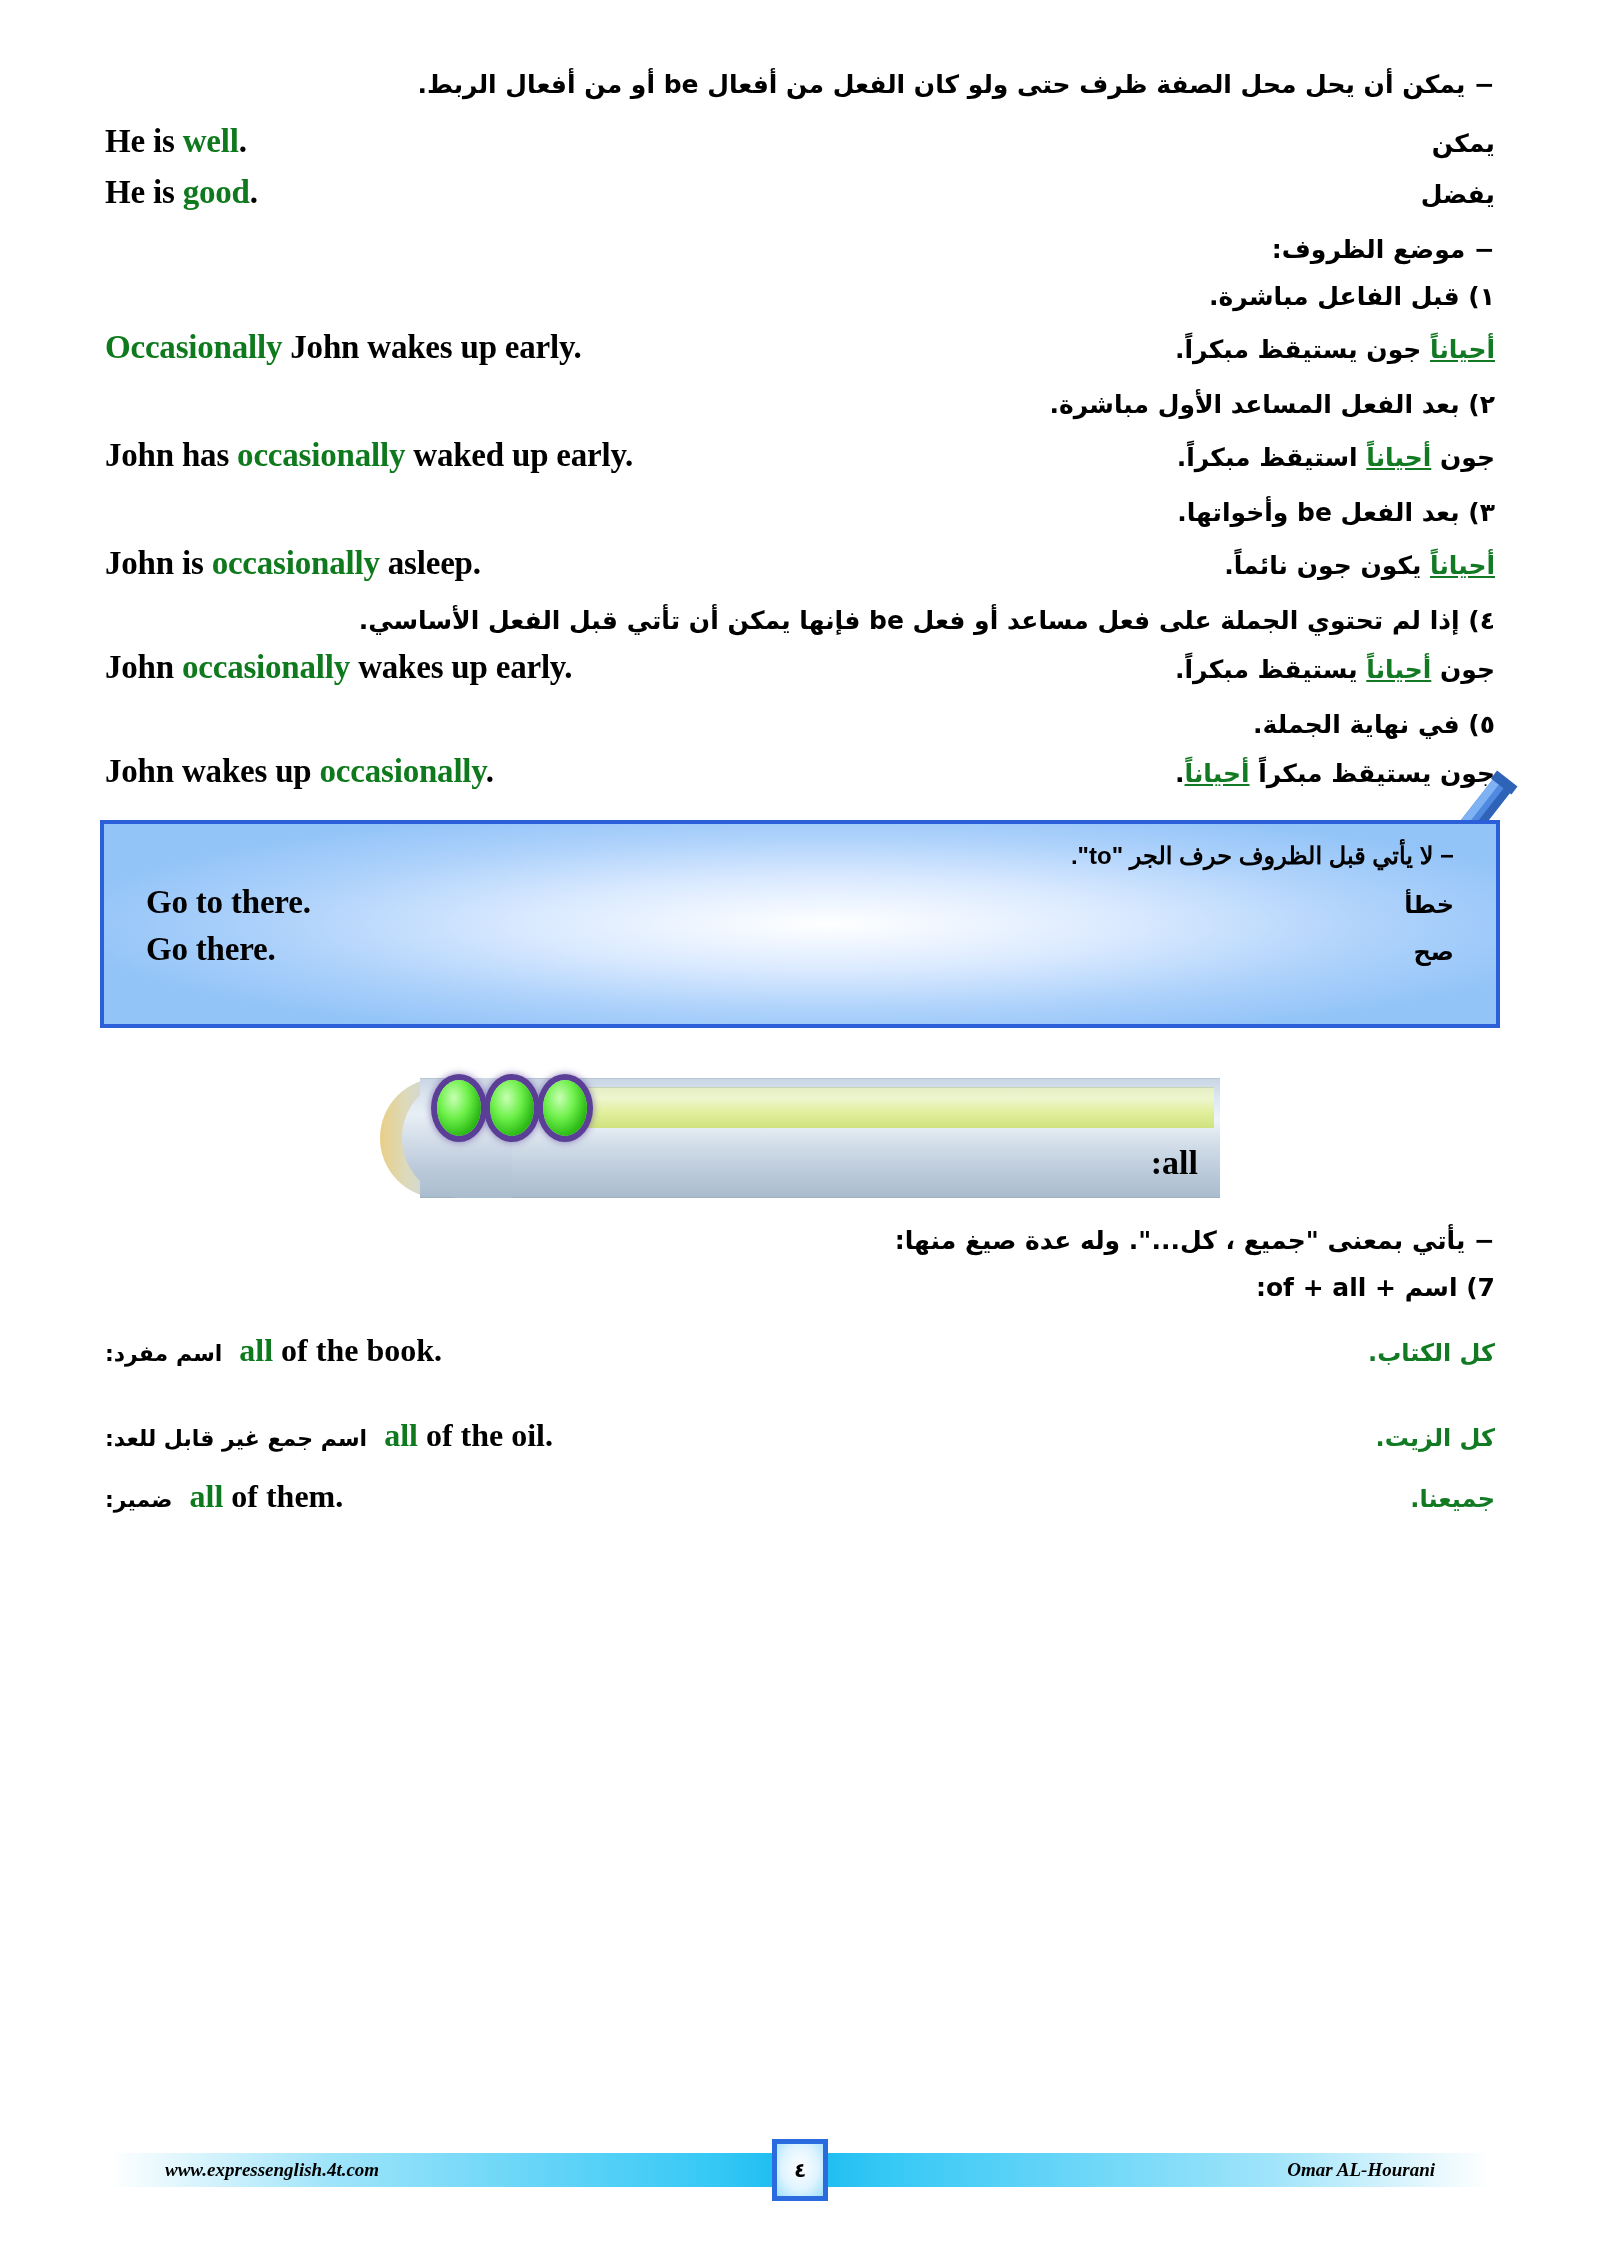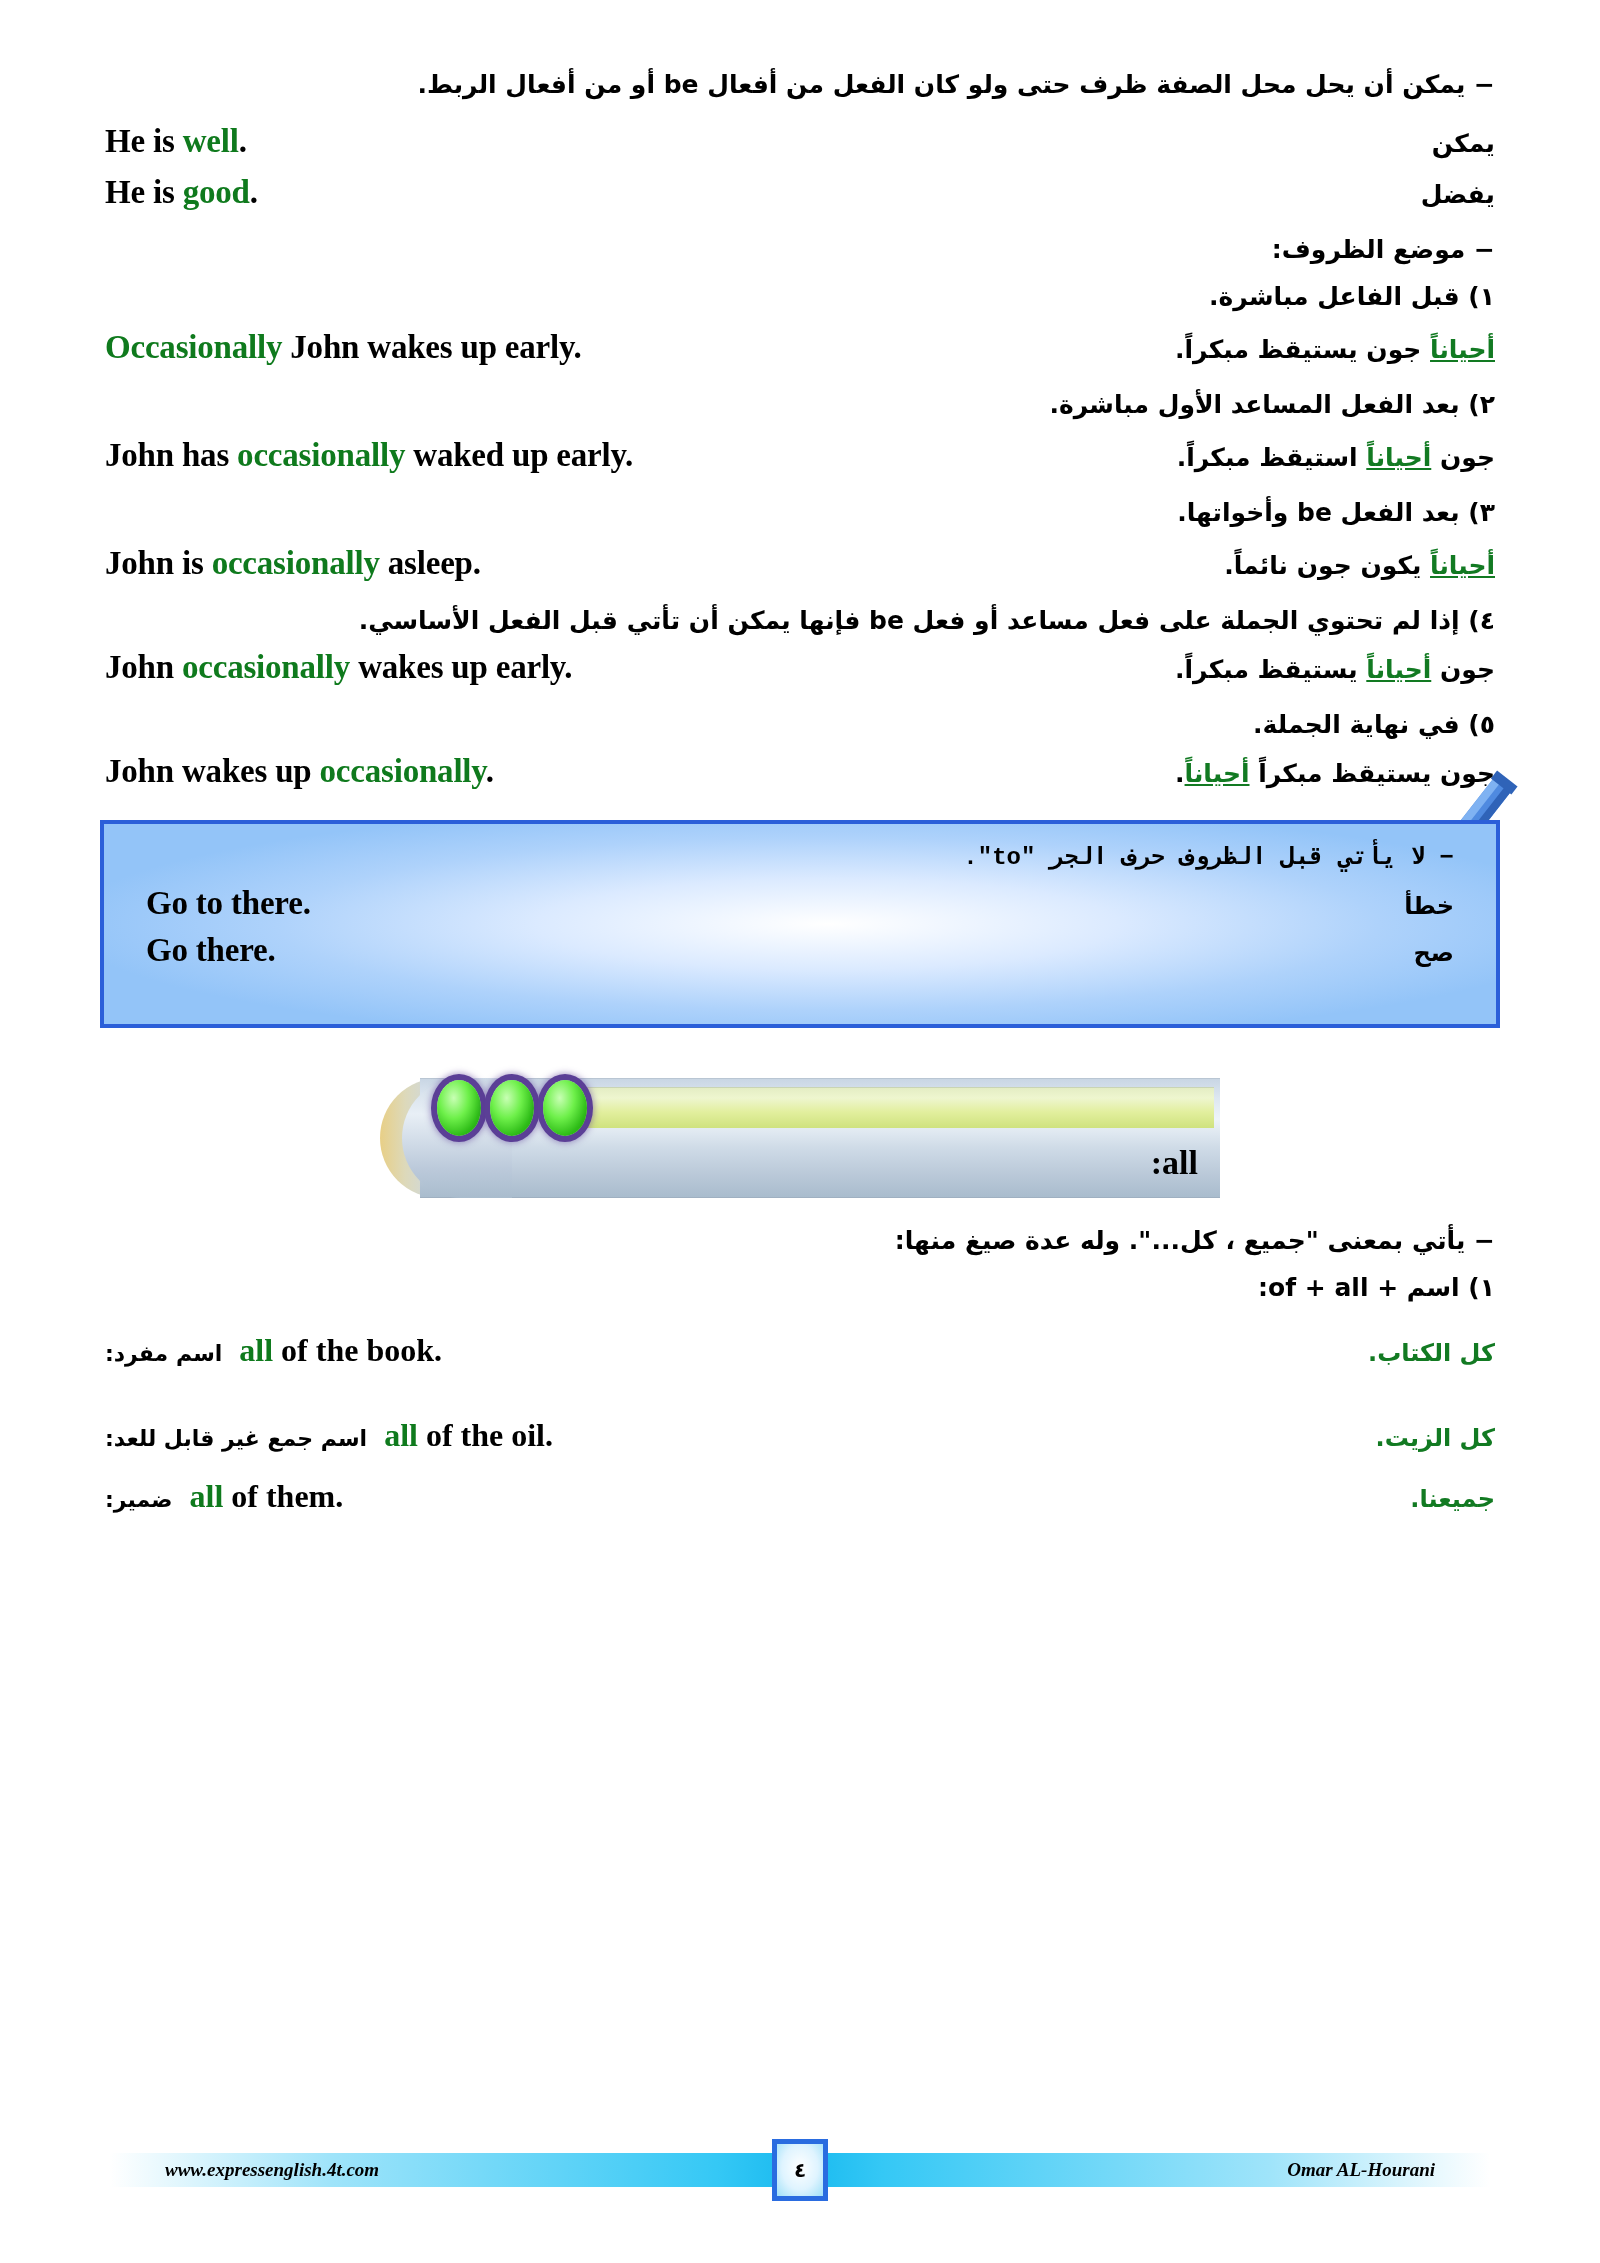--- a/index.html
+++ b/index.html
@@ -79,21 +79,21 @@
     box-sizing: border-box;
     padding: 18px 42px 10px 42px;
     overflow: hidden;
   }
   .callout .row { align-items: baseline; }
   .callout .en { font-size: 33px; }
   .callout .ar { font-size: 24px; }
   .callout-head {
     direction: rtl;
     text-align: right;
-    font-family: Liberation Mono, monospace;
+    font-family: Liberation Sans, sans-serif;
     font-weight: bold;
     font-size: 24px;
   }
   
   .pencil {
     position: absolute;
     right: -28px;
     top: -56px;
     width: 120px;
     height: 120px;
@@ -381,21 +381,21 @@
     <div class="dot d3"></div>
     <div class="banner-label">:all</div>
   </div>
 
   <div class="sp18"></div>
 
   <div class="arline">‎− يأتي بمعنى "جميع ، كل...". وله عدة صيغ منها:</div>
 
   <div class="sp18"></div>
 
-  <div class="arline">١) اسم + of + all:</div>
+  <div class="arline">7) اسم + of + all:</div>
 
   <div class="sp30"></div>
 
   <div class="ex-row">
     <div class="ex-left">
       <span class="ex-tag">اسم مفرد:</span>
       <span class="ex-en"><span class="g-en">all</span><span> of the book.</span></span>
     </div>
     <div class="ex-ar">كل الكتاب.</div>
   </div>

